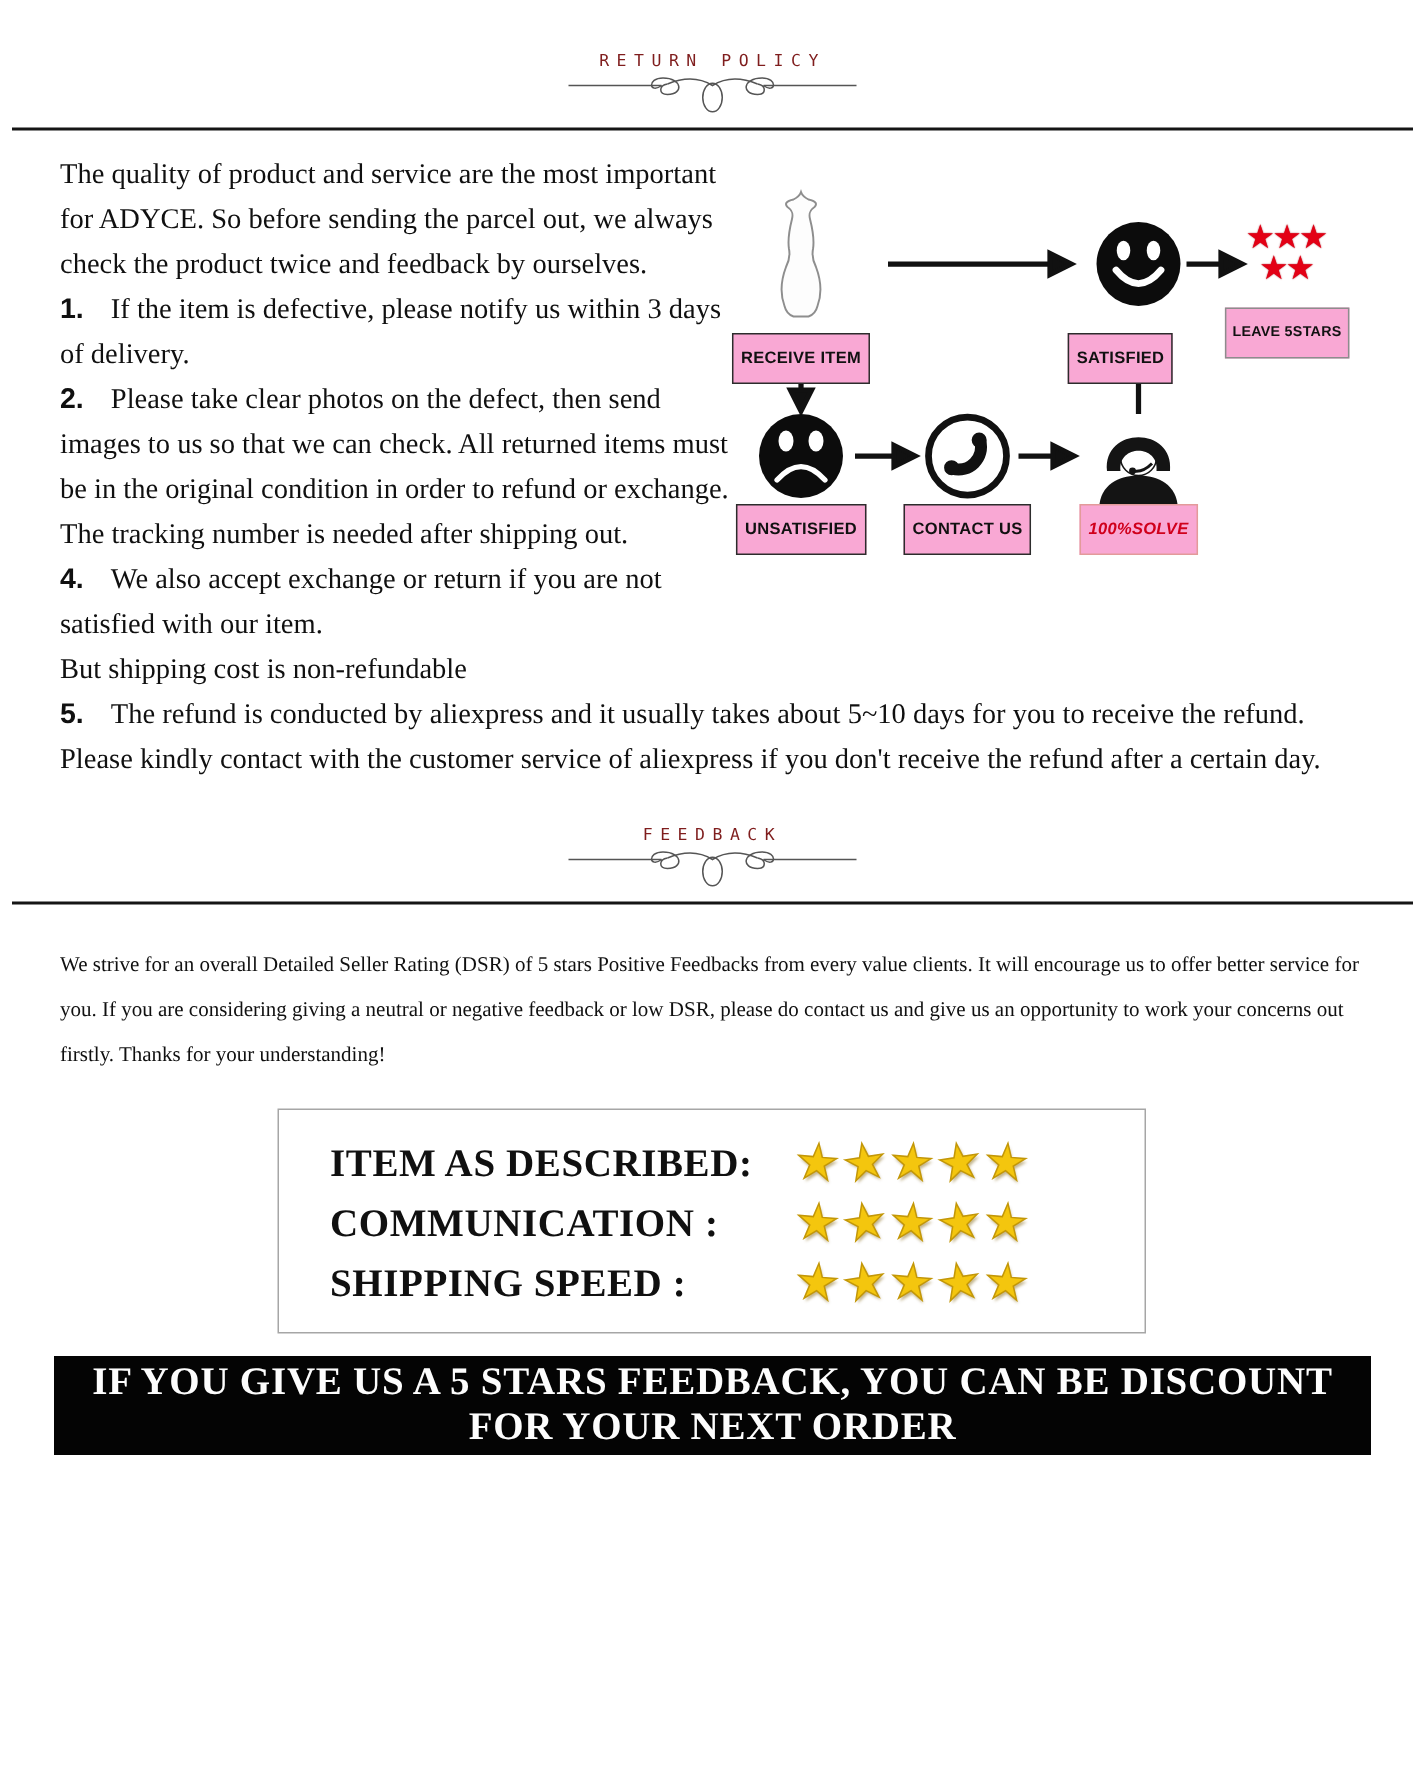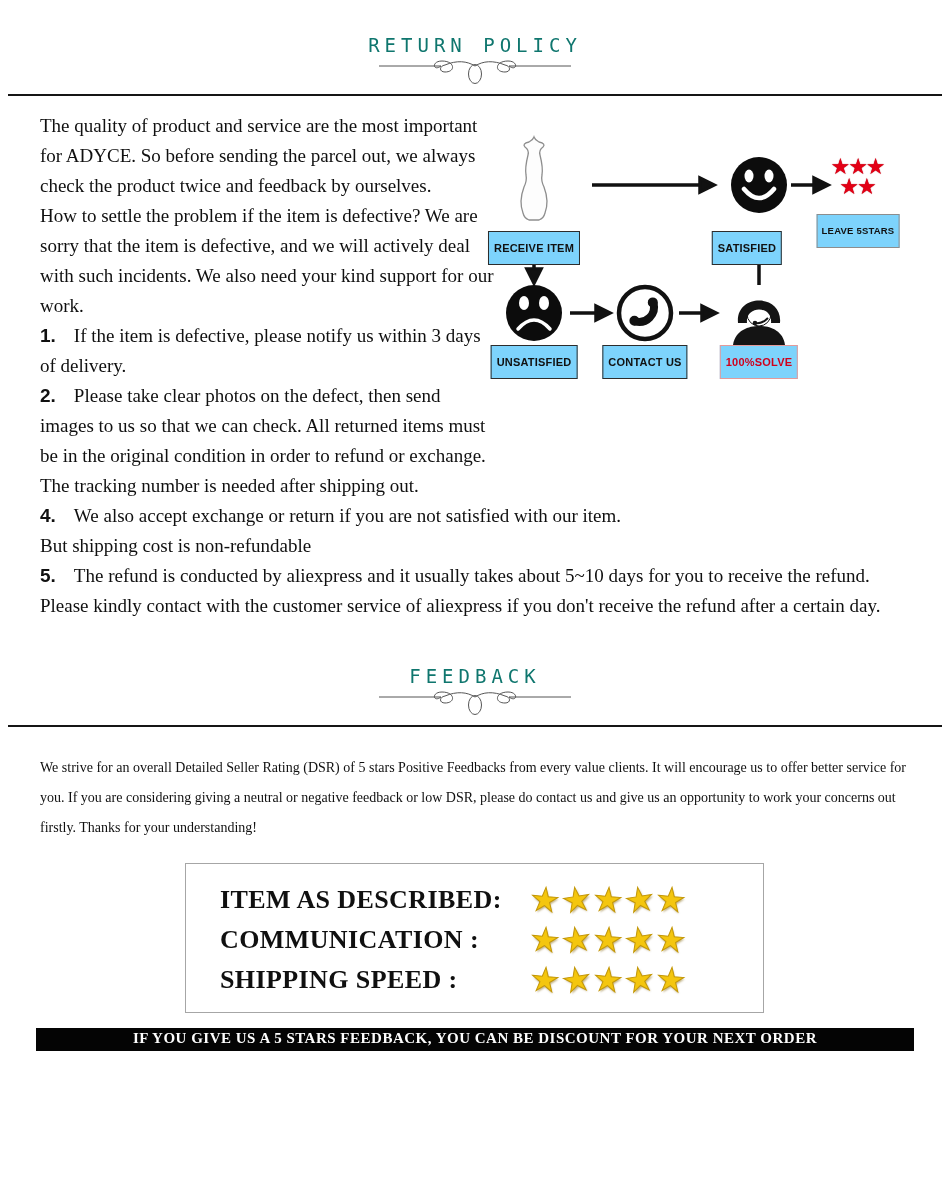--- a/index.html
+++ b/index.html
@@ -1,53 +1,53 @@
 <!DOCTYPE html>
 <html><head>
 <meta charset="utf-8">
 <style>
   html,body{margin:0;padding:0;background:#fff;}
   body{width:950px;font-family:"Liberation Serif",serif;color:#101010;-webkit-font-smoothing:antialiased;}
 
   .sec-head{text-align:center;margin-top:34px;}
-  .sec-head.feedback{margin-top:44px;}
-  .sec-title{font-family:"DejaVu Sans Mono",monospace;font-size:19px;letter-spacing:5px;color:#0f766e;}
+  .sec-head.feedback{margin-top:28px;}
+  .sec-title{font-family:"DejaVu Sans Mono",monospace;font-size:11px;letter-spacing:5px;color:#7f1d1d;}
   .flourish{display:block;margin:1px auto 0;}
 
   hr.rule{border:none;border-top:2px solid #151515;margin:7px 8px 0;}
 
   .policy{padding:15px 40px 0;font-size:19px;line-height:30px;}
   .policy::after{content:"";display:block;clear:both;}
   .policy p{margin:0;}
   .num{font-family:"Liberation Sans",sans-serif;font-size:19px;font-weight:600;margin-right:18px;}
   .line2{display:block;}
 
   
   .flowchart{float:right;width:410px;height:358px;position:relative;margin:2px 0 0 6px;}
   .fc-svg{position:absolute;top:4px;left:0;}
-  .fc-label{position:absolute;transform:translateX(-50%);white-space:nowrap;background:#7dd3fc;
+  .fc-label{position:absolute;transform:translateX(-50%);white-space:nowrap;background:#f9a8d4;
     border:1px solid #2c2c2c;font-family:"Liberation Sans",sans-serif;font-weight:bold;
     font-size:11px;padding:1px 5px;color:#111;letter-spacing:.2px;}
   .leave-label{font-size:9.5px;border-color:#8d8d8d;padding:1px 4px;}
-  .solve-label{color:#d0001c;border:1.5px solid #e39a9a;}
+  .solve-label{color:#d0001c;border:1.5px solid #e39a9a;font-style:italic;}
   .red-stars{position:absolute;left:358px;top:44px;transform:translateX(-50%);text-align:center;line-height:19px;width:90px;}
   .red-stars .s{color:#e30015;font-size:22px;display:inline-block;margin:0 -1px;
     text-shadow:0 0 1px #9c0010;}
 
   
   .feedback-intro{margin:26px 40px 0;font-size:14px;line-height:30px;}
   .ratings-box{margin:20px 0 0 185px;width:543px;border:1px solid #a6a6a6;padding:16px 0 12px 34px;}
   .rating-row{display:flex;align-items:center;height:40px;}
   .rating-label{width:310px;font-weight:bold;font-size:26px;letter-spacing:.4px;}
   .gold-star{font-size:33px;color:#f4c60e;-webkit-text-stroke:1px #c39708;display:inline-block;
     margin-right:2px;line-height:1;text-shadow:1px 2px 2px rgba(122,90,0,.45);transform:rotate(5deg);}
   .gold-star:nth-child(even){transform:rotate(-9deg);}
 
   .banner{margin:15px 36px 18px;background:#040404;color:#fdfdfd;text-align:center;font-weight:bold;
-    font-size:15px;letter-spacing:.5px;padding:2px 0 4px;font-family:"Liberation Serif",serif;}
+    font-size:26px;letter-spacing:.5px;padding:2px 0 4px;font-family:"Liberation Serif",serif;}
 </style>
 </head>
 <body>
 
 <div class="sec-head">
   <div class="sec-title">RETURN POLICY</div>
   <svg class="flourish" width="200" height="30" viewBox="0 0 200 30">
     <g stroke="#555" fill="none" stroke-width="1">
       <path d="M4 9 H66"></path>
         <path d="M196 9 H134"></path>
@@ -133,21 +133,20 @@
 
     <div class="fc-label" style="left:34px;top:118px">RECEIVE ITEM</div>
     <div class="fc-label" style="left:247px;top:118px">SATISFIED</div>
     <div class="fc-label leave-label" style="left:358px;top:101px">LEAVE 5STARS</div>
     <div class="fc-label" style="left:34px;top:232px">UNSATISFIED</div>
     <div class="fc-label" style="left:145px;top:232px">CONTACT US</div>
     <div class="fc-label solve-label" style="left:259px;top:232px">100%SOLVE</div>
   </div>
 
   <p>The quality of product and service are the most important for ADYCE. So before sending the parcel out, we always check the product twice and feedback by ourselves.</p>
-  <p>How to settle the problem if the item is defective? We are sorry that the item is defective, and we will actively deal with such incidents. We also need your kind support for our work.</p>
 
   <p class="li"><span class="num">1.</span><span>If the item is defective, please notify us within 3 days of delivery.</span></p>
   <p class="li"><span class="num">2.</span><span>Please take clear photos on the defect, then send images to us so that we can check. All returned items must be in the original condition in order to refund or exchange. The tracking number is needed after shipping out.</span></p>
   <p class="li"><span class="num">4.</span><span>We also accept exchange or return if you are not satisfied with our item.</span><span class="line2">But shipping cost is non-refundable</span></p>
   <p class="li"><span class="num">5.</span><span>The refund is conducted by aliexpress and it usually takes about 5~10 days for you to receive the refund. Please kindly contact with the customer service of aliexpress if you don't receive the refund after a certain day.</span></p>
 </section>
 
 <div class="sec-head feedback">
   <div class="sec-title">FEEDBACK</div>
   <svg class="flourish" width="200" height="30" viewBox="0 0 200 30">

